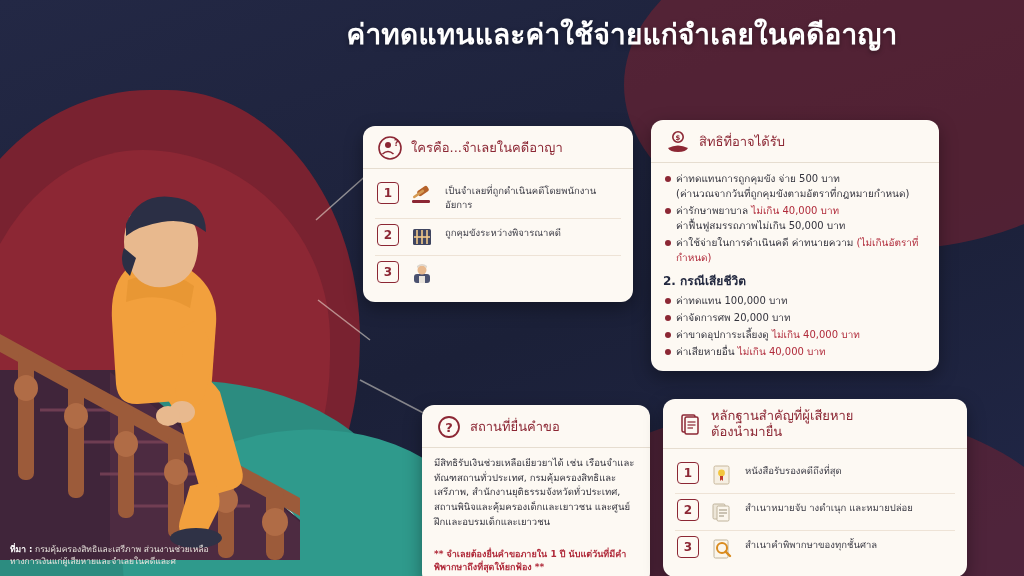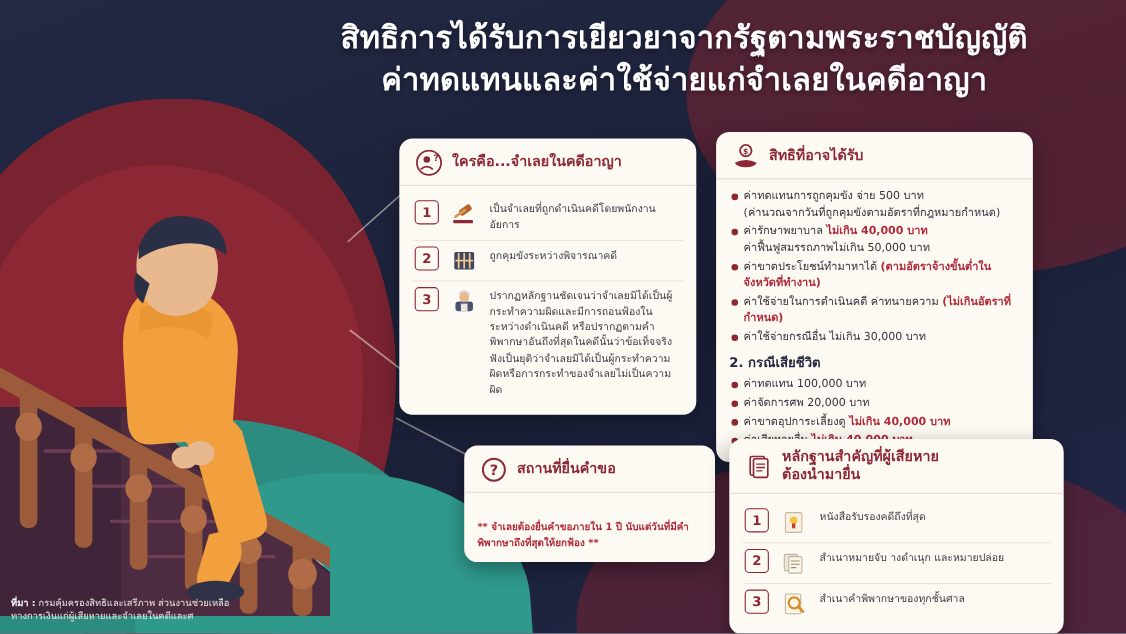--- a/index.html
+++ b/index.html
@@ -87,21 +87,21 @@
     z-index: 5;
   }
   .card-head {
     display: flex; align-items: center; gap: 8px;
     padding: 9px 12px 7px 14px;
     border-bottom: 1px solid #e6ddd0;
   }
   .card-head .ttl {
     color: #8c2734;
     font-size: 13px;
-    font-weight: bold;
+    font-weight: normal;
     line-height: 1.25;
   }
   .hd-icon {
     width: 26px; height: 26px;
     flex: 0 0 26px;
     display: flex; align-items: center; justify-content: center;
   }
   .card-body { padding: 8px 12px 10px 12px; }
 
   
@@ -143,21 +143,21 @@
     font-size: 10px;
     line-height: 1.5;
     margin-bottom: 2px;
   }
   .bullet:before {
     content: "";
     position: absolute; left: 2px; top: 5px;
     width: 6px; height: 6px; border-radius: 50%;
     background: #8c2734;
   }
-  .hl { color: #b02a3a; font-weight: bold; margin-top: 17px; }
+  .hl { color: #b02a3a; font-weight: normal; margin-top: 17px; }
   .sub { display: block; }
   
   .plain {
     color: #33333d;
     font-size: 9.5px;
     line-height: 1.55;
   }
   .note {
     color: #b02a3a;
     font-size: 9px;
@@ -230,21 +230,20 @@
         <circle cx="86" cy="66" r="2"></circle>
         <circle cx="106" cy="66" r="2"></circle>
         <circle cx="126" cy="66" r="2"></circle>
         <circle cx="146" cy="66" r="2"></circle>
         <circle cx="166" cy="66" r="2"></circle>
         <circle cx="186" cy="66" r="2"></circle>
     </g>
   </svg>
 
   <div class="title-wrap">
-    <div class="title-line">สิทธิการได้รับการเยียวยาจากรัฐตามพระราชบัญญัติ</div>
     <div class="title-line">ค่าทดแทนและค่าใช้จ่ายแก่จำเลยในคดีอาญา</div>
   </div>
 
   <svg class="illus" viewBox="0 0 420 440">
 
     <ellipse cx="200" cy="398" rx="95" ry="22" fill="#f4efe6"></ellipse>
 
     <g>
       <polygon points="0,250 120,250 300,400 300,440 0,440" fill="#40253a"></polygon>
       <polygon points="110,252 300,402 300,440 110,440" fill="#4d2b41"></polygon>
@@ -355,21 +354,20 @@
       <div class="num-row">
         <div class="num">3</div>
         <div class="mini-icon">
           <svg width="26" height="24" viewBox="0 0 26 24">
             <rect x="5" y="12" width="16" height="9" rx="3" fill="#4b5270"></rect>
             <circle cx="13" cy="8" r="4.5" fill="#e8b98e"></circle>
             <path d="M8 6 q5 -5 10 0 l0 -2 q-5 -4 -10 0z" fill="#ddd6cd"></path>
             <rect x="10" y="14" width="6" height="7" fill="#e9e4dc"></rect>
           </svg>
         </div>
-        <div class="num-txt">ปรากฏหลักฐานชัดเจนว่าจำเลยมิได้เป็นผู้กระทำความผิดและมีการถอนฟ้องในระหว่างดำเนินคดี หรือปรากฏตามคำพิพากษาอันถึงที่สุดในคดีนั้นว่าข้อเท็จจริงฟังเป็นยุติว่าจำเลยมิได้เป็นผู้กระทำความผิดหรือการกระทำของจำเลยไม่เป็นความผิด</div>
       </div>
 
     </div>
   </div>
 
   <div class="card" style="left:651px; top:120px; width:288px;">
     <div class="card-head">
       <span class="hd-icon">
         <svg width="26" height="26" viewBox="0 0 26 26">
           <circle cx="13" cy="8" r="5.2" fill="none" stroke="#8c2734" stroke-width="1.6"></circle>
@@ -385,29 +383,22 @@
       <div class="bullet">
         <span>ค่าทดแทนการถูกคุมขัง จ่าย 500 บาท</span>
         <span class="sub">(ค่านวณจากวันที่ถูกคุมขังตามอัตราที่กฎหมายกำหนด)</span>
       </div>
       <div class="bullet">
         <span>ค่ารักษาพยาบาล</span>
         <span class="hl">ไม่เกิน 40,000 บาท</span>
         <span class="sub">ค่าฟื้นฟูสมรรถภาพไม่เกิน 50,000 บาท</span>
       </div>
       <div class="bullet">
-        <span>ค่าขาดประโยชน์ทำมาหาได้</span>
-        <span class="hl">(ตามอัตราจ้างขั้นต่ำในจังหวัดที่ทำงาน)</span>
-      </div>
-      <div class="bullet">
         <span>ค่าใช้จ่ายในการดำเนินคดี ค่าทนายความ</span>
         <span class="hl">(ไม่เกินอัตราที่กำหนด)</span>
-      </div>
-      <div class="bullet">
-        <span>ค่าใช้จ่ายกรณีอื่น ไม่เกิน 30,000 บาท</span>
       </div>
 
       <div class="sec-title">2. กรณีเสียชีวิต</div>
 
       <div class="bullet">
         <span>ค่าทดแทน 100,000 บาท</span>
       </div>
       <div class="bullet">
         <span>ค่าจัดการศพ 20,000 บาท</span>
       </div>
@@ -427,20 +418,21 @@
     <div class="card-head">
       <span class="hd-icon">
         <svg width="24" height="24" viewBox="0 0 24 24">
           <circle cx="12" cy="12" r="10" fill="none" stroke="#8c2734" stroke-width="1.8"></circle>
           <text x="12" y="17" font-size="13" text-anchor="middle" fill="#8c2734" font-weight="bold">?</text>
         </svg>
       </span>
       <span class="ttl">สถานที่ยื่นคำขอ</span>
     </div>
     <div class="card-body">
+      <div class="plain">มีสิทธิรับเงินช่วยเหลือเยียวยาได้ เช่น เรือนจำและทัณฑสถานทั่วประเทศ, กรมคุ้มครองสิทธิและเสรีภาพ, สำนักงานยุติธรรมจังหวัดทั่วประเทศ, สถานพินิจและคุ้มครองเด็กและเยาวชน และศูนย์ฝึกและอบรมเด็กและเยาวชน</div>
       <div class="note">** จำเลยต้องยื่นคำขอภายใน 1 ปี นับแต่วันที่มีคำพิพากษาถึงที่สุดให้ยกฟ้อง **</div>
     </div>
   </div>
 
   <div class="card" style="left:663px; top:399px; width:304px;">
     <div class="card-head">
       <span class="hd-icon">
         <svg width="24" height="24" viewBox="0 0 24 24">
           <rect x="4" y="3" width="13" height="17" rx="1.5" fill="none" stroke="#8c2734" stroke-width="1.5"></rect>
           <rect x="7" y="5" width="13" height="17" rx="1.5" fill="#fdf9f3" stroke="#8c2734" stroke-width="1.5"></rect>

